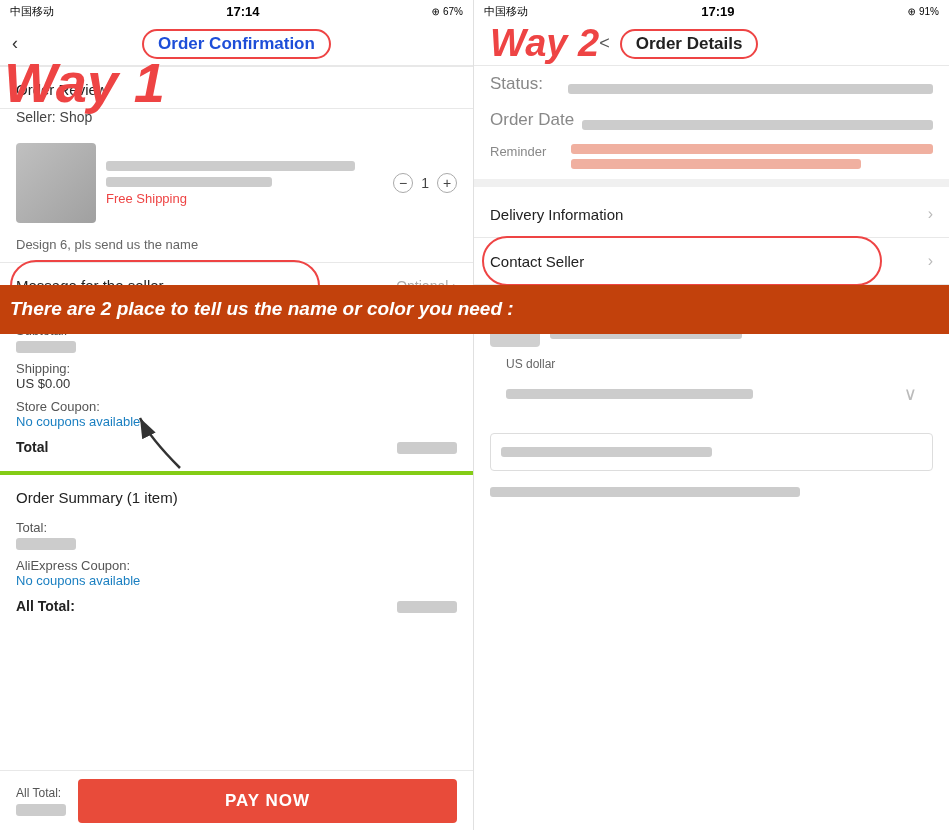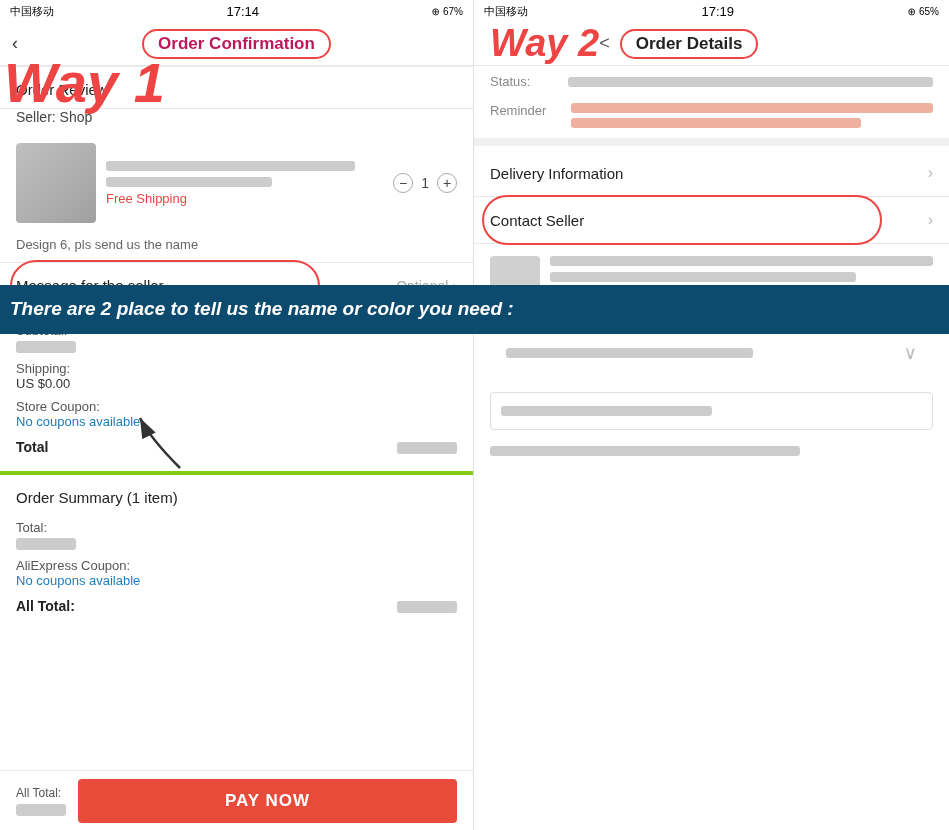--- a/index.html
+++ b/index.html
@@ -44,21 +44,21 @@
       background: #fff;
       display: flex;
       align-items: center;
       justify-content: space-between;
       padding: 0 10px;
       font-size: 11px;
       color: #000;
     }
 
     .status-bar .time {
-      font-weight: 400;
+      font-weight: 700;
       font-size: 13px;
     }
 
     .status-bar .icons {
       display: flex;
       align-items: center;
       gap: 3px;
       font-size: 10px;
     }
 
@@ -77,21 +77,21 @@
       position: absolute;
       left: 12px;
       font-size: 18px;
       color: #333;
       cursor: pointer;
     }
 
     .nav-header .title {
       font-size: 17px;
       font-weight: 600;
-      color: #be185d;
+      color: #1d4ed8;
       border: 2px solid #e44;
       border-radius: 20px;
       padding: 3px 14px;
     }
 
     
     .divider {
       height: 1px;
       background: #e8e8e8;
       margin: 0;
@@ -303,21 +303,21 @@
       cursor: pointer;
       letter-spacing: 1px;
     }
 
     
     .red-banner {
       position: absolute;
       top: 285px;
       left: 0;
       right: 0;
-      background: #0c4a6e;
+      background: #c2410c;
       color: #fff;
       font-size: 19px;
       font-weight: bold;
       padding: 12px 10px;
       z-index: 10;
       font-style: italic;
       line-height: 1.3;
     }
 
     
@@ -354,23 +354,23 @@
       font-weight: 600;
       color: #222;
       border: 2px solid #e44;
       border-radius: 20px;
       padding: 3px 14px;
     }
 
     .info-row {
       display: flex;
       padding: 8px 16px;
-      font-size: 13px;
+      font-size: 17px;
       color: #555;
-      align-items: center;
+      align-items: flex-end;
       gap: 8px;
     }
 
     .info-row .info-label {
       color: #888;
       min-width: 70px;
     }
 
     .info-bar {
       height: 10px;
@@ -674,34 +674,38 @@
     </div>
   </div>
 
   <div class="right-panel">
 
     <div class="right-status-bar status-bar">
       <span>中国移动</span>
       <span class="time">17:19</span>
       <span class="icons">
         <span>⊕</span>
-        <span>65%</span>
+        <span>91%</span>
       </span>
     </div>
 
     <div class="right-nav">
 
       <div class="way2-label" style="position:relative; font-size:38px; font-weight:bold; color:#e44; font-style:italic; top:auto; left:auto;">Way 2</div>
       <span class="back-arrow">&lt;</span>
       <span class="page-title">Order Details</span>
     </div>
 
     <div class="info-row">
       <span class="info-label">Status:</span>
       <div class="info-bar"></div>
+    </div>
+    <div class="info-row">
+      <span class="info-label">Order Date</span>
+      <div class="info-bar" style="width:50%"></div>
     </div>
     <div class="reminder-row">
       <span class="reminder-label">Reminder</span>
       <div style="flex:1;">
         <div class="reminder-bar"></div>
         <div class="reminder-bar2"></div>
       </div>
     </div>
 
     <div class="section-divider"></div>

